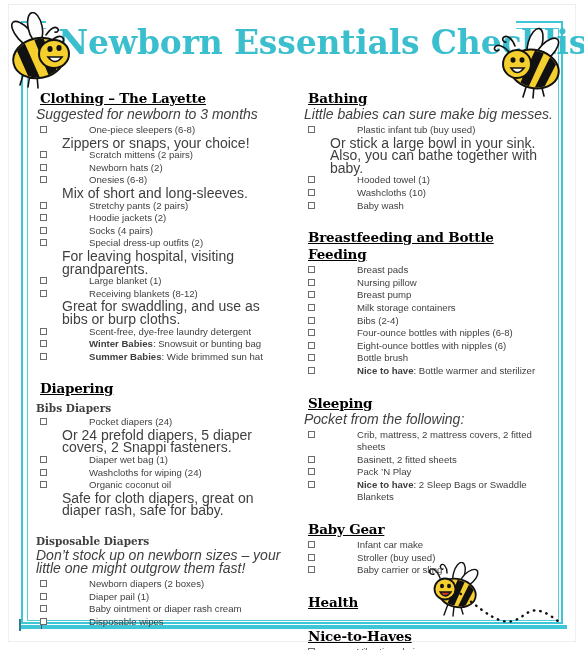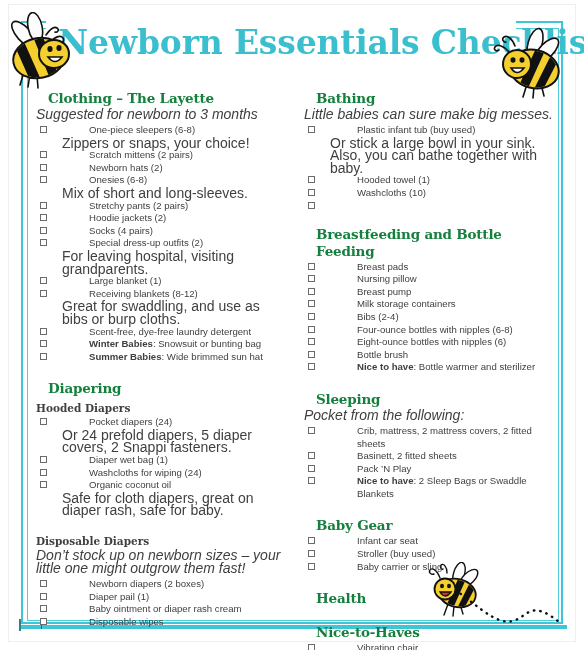--- a/index.html
+++ b/index.html
@@ -107,24 +107,25 @@
     gap: 18px;
   }
   .col { width: 250px; }
   .col-right { width: 250px; }
 
   .section { margin-bottom: 8px; }
   .sec-title {
     font-family: "DejaVu Serif", serif;
     font-weight: bold;
     font-size: 13.5px;
-    color: #15803d;
+    color: #000000;
     line-height: 17px;
-    margin: 0 0 1px 12px;
+    margin: 0 0 1px 4px;
     letter-spacing: -0.2px;
+    text-decoration: underline;
   }
   .sec-note {
     font-style: italic;
     font-size: 14px;
     line-height: 13px;
     color: #3f3f3f;
     margin: 0 0 3px 0;
   }
   .sub-title {
     font-family: "DejaVu Serif", serif;
@@ -373,21 +374,21 @@
               </div>
             </li>
         </ul>
       </div>
 
       <div class="gap"></div>
 
       <div class="section">
         <div class="sec-title">Diapering</div>
 
-        <div class="sub-title">Hooded Diapers</div>
+        <div class="sub-title">Bibs Diapers</div>
         <ul class="items">
           <li>
               <div class="row">
                 <span class="cb"></span>
                 <span class="label">Pocket diapers (24)</span>
               </div>
               <div class="sub">Or 24 prefold diapers, 5 diaper covers, 2 Snappi fasteners.</div>
             </li>
           <li>
               <div class="row">
@@ -464,20 +465,21 @@
             </li>
           <li>
               <div class="row">
                 <span class="cb"></span>
                 <span class="label">Washcloths (10)</span>
               </div>
             </li>
           <li>
               <div class="row">
                 <span class="cb"></span>
+                <span class="label">Baby wash</span>
               </div>
             </li>
         </ul>
       </div>
 
       <div class="gap"></div>
 
       <div class="section">
         <div class="sec-title">Breastfeeding and Bottle Feeding</div>
         <ul class="items">
@@ -572,21 +574,21 @@
       </div>
 
       <div class="gap"></div>
 
       <div class="section">
         <div class="sec-title">Baby Gear</div>
         <ul class="items">
           <li>
               <div class="row">
                 <span class="cb"></span>
-                <span class="label">Infant car seat</span>
+                <span class="label">Infant car make</span>
               </div>
             </li>
           <li>
               <div class="row">
                 <span class="cb"></span>
                 <span class="label">Stroller (buy used)</span>
               </div>
             </li>
           <li>
               <div class="row">

